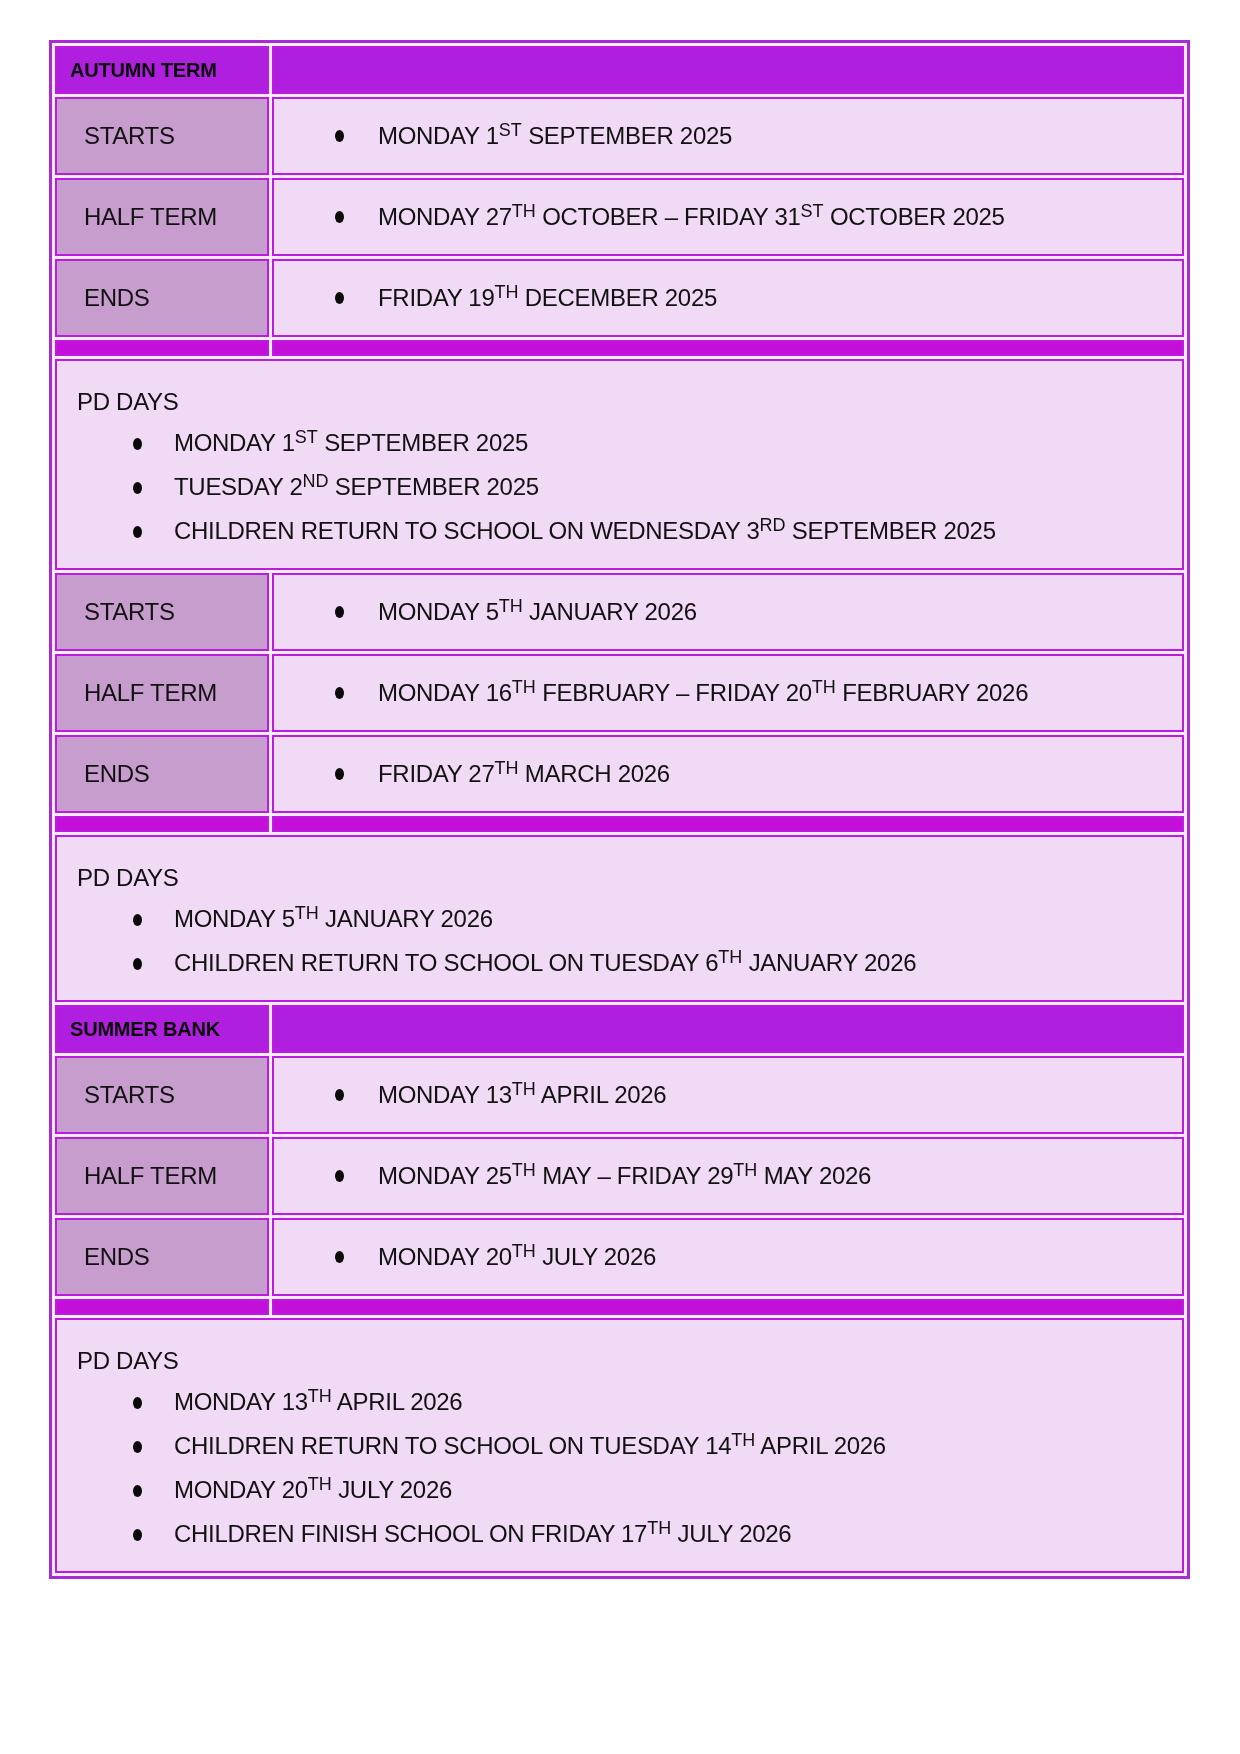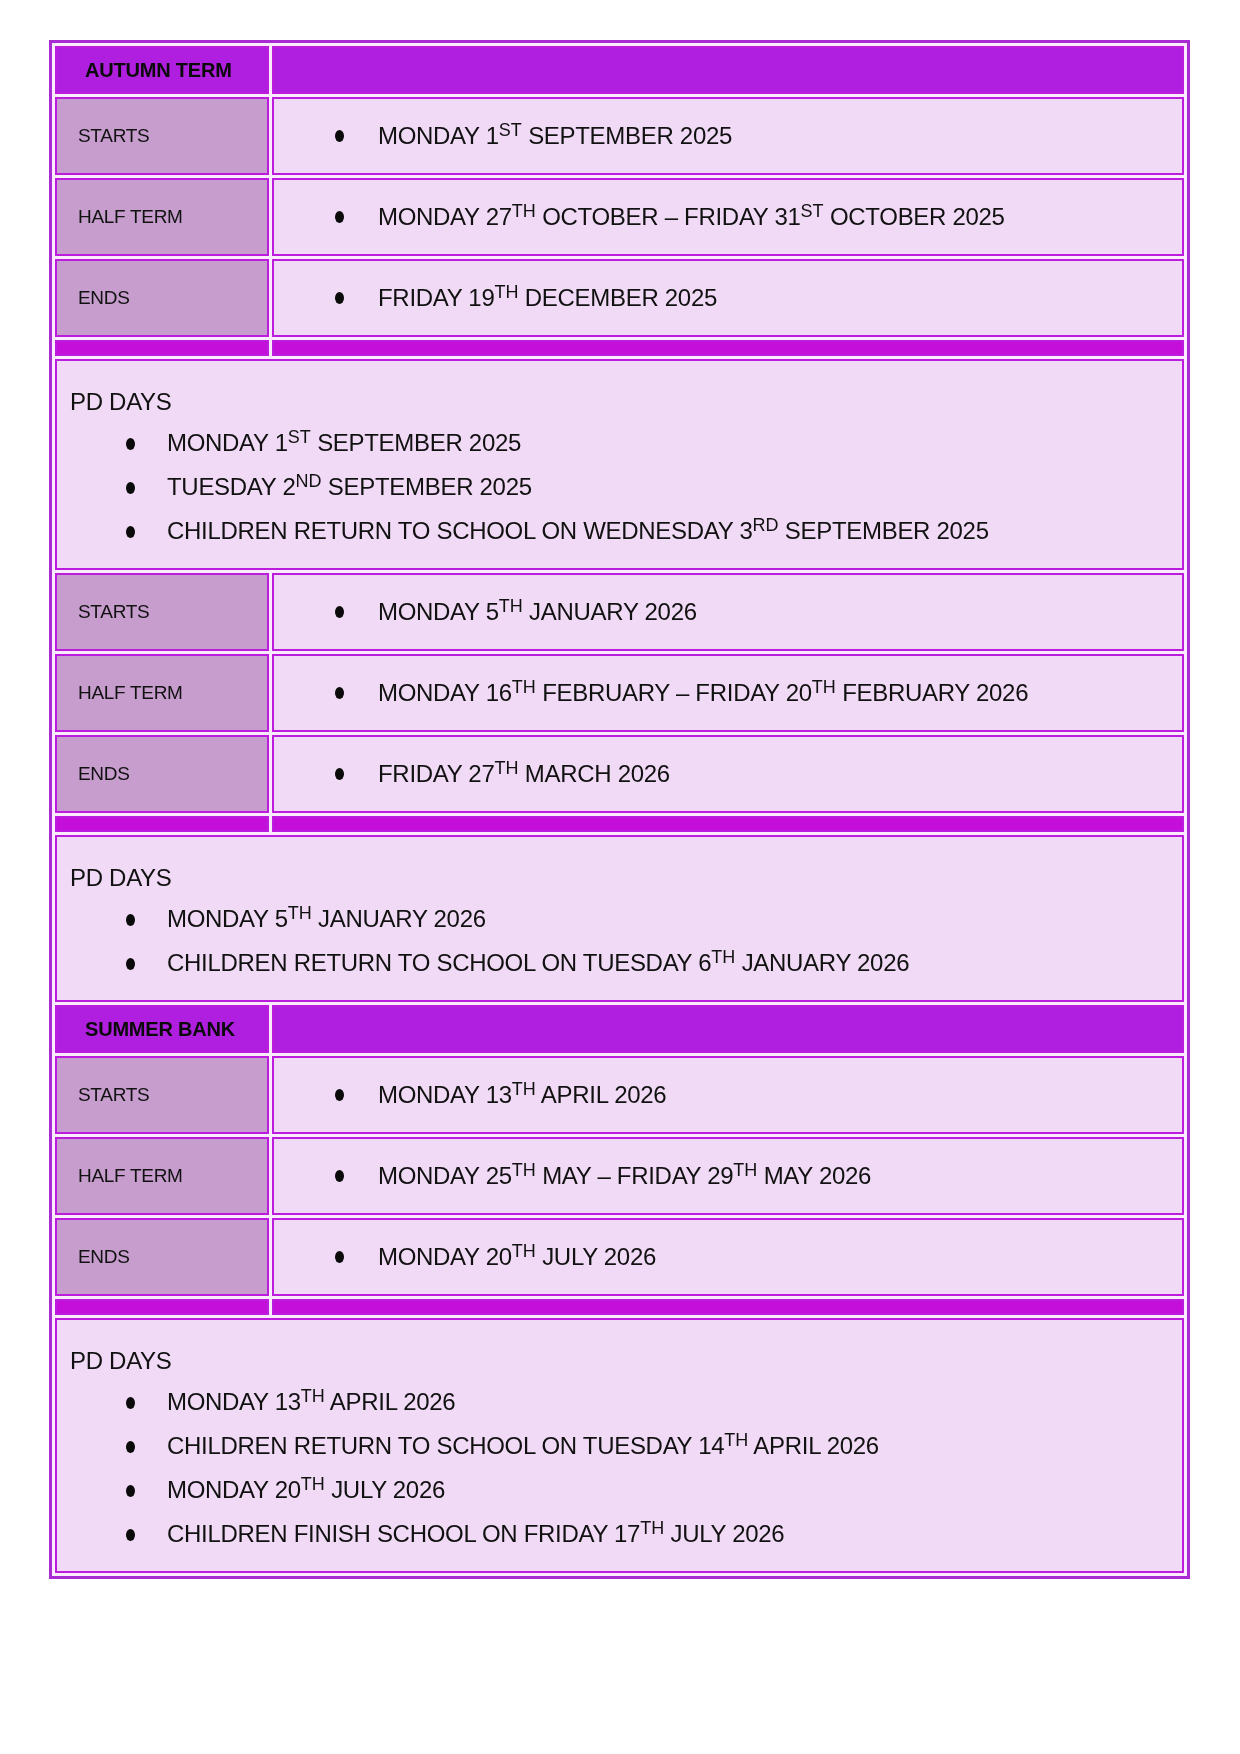--- a/index.html
+++ b/index.html
@@ -26,29 +26,29 @@
     background: #FAECFC;
   }
   td { border: 2px solid #BC1CDE; }
 
   td.hcell {
     background: #B01FE0;
     height: 44px;
     font-size: 20px;
     font-weight: bold;
     color: #0a0a0a;
-    padding: 0 0 0 28px;
+    padding: 0 0 0 13px;
     vertical-align: middle;
     letter-spacing: -0.2px;
   }
   td.label-cell {
     background: #C69DCD;
     height: 74px;
-    font-size: 19px;
-    padding: 0 0 0 21px;
+    font-size: 24px;
+    padding: 0 0 0 27px;
     vertical-align: middle;
     letter-spacing: -0.3px;
   }
   td.value-cell {
     background: #F1DAF5;
     vertical-align: middle;
   }
   .vrow {
     display: flex;
     align-items: center;
@@ -74,21 +74,21 @@
     top: -0.42em;
     letter-spacing: 0;
   }
   tr.sep-row td {
     background: #C40FDB;
     height: 12px;
     padding: 0;
   }
   td.pd-cell {
     background: #F1DAF5;
-    padding: 20px 10px 14px 13px;
+    padding: 20px 10px 14px 20px;
     vertical-align: top;
   }
   .pd-title {
     font-size: 24px;
     letter-spacing: -0.3px;
     line-height: 41px;
   }
   .pd-item {
     display: flex;
     align-items: center;

